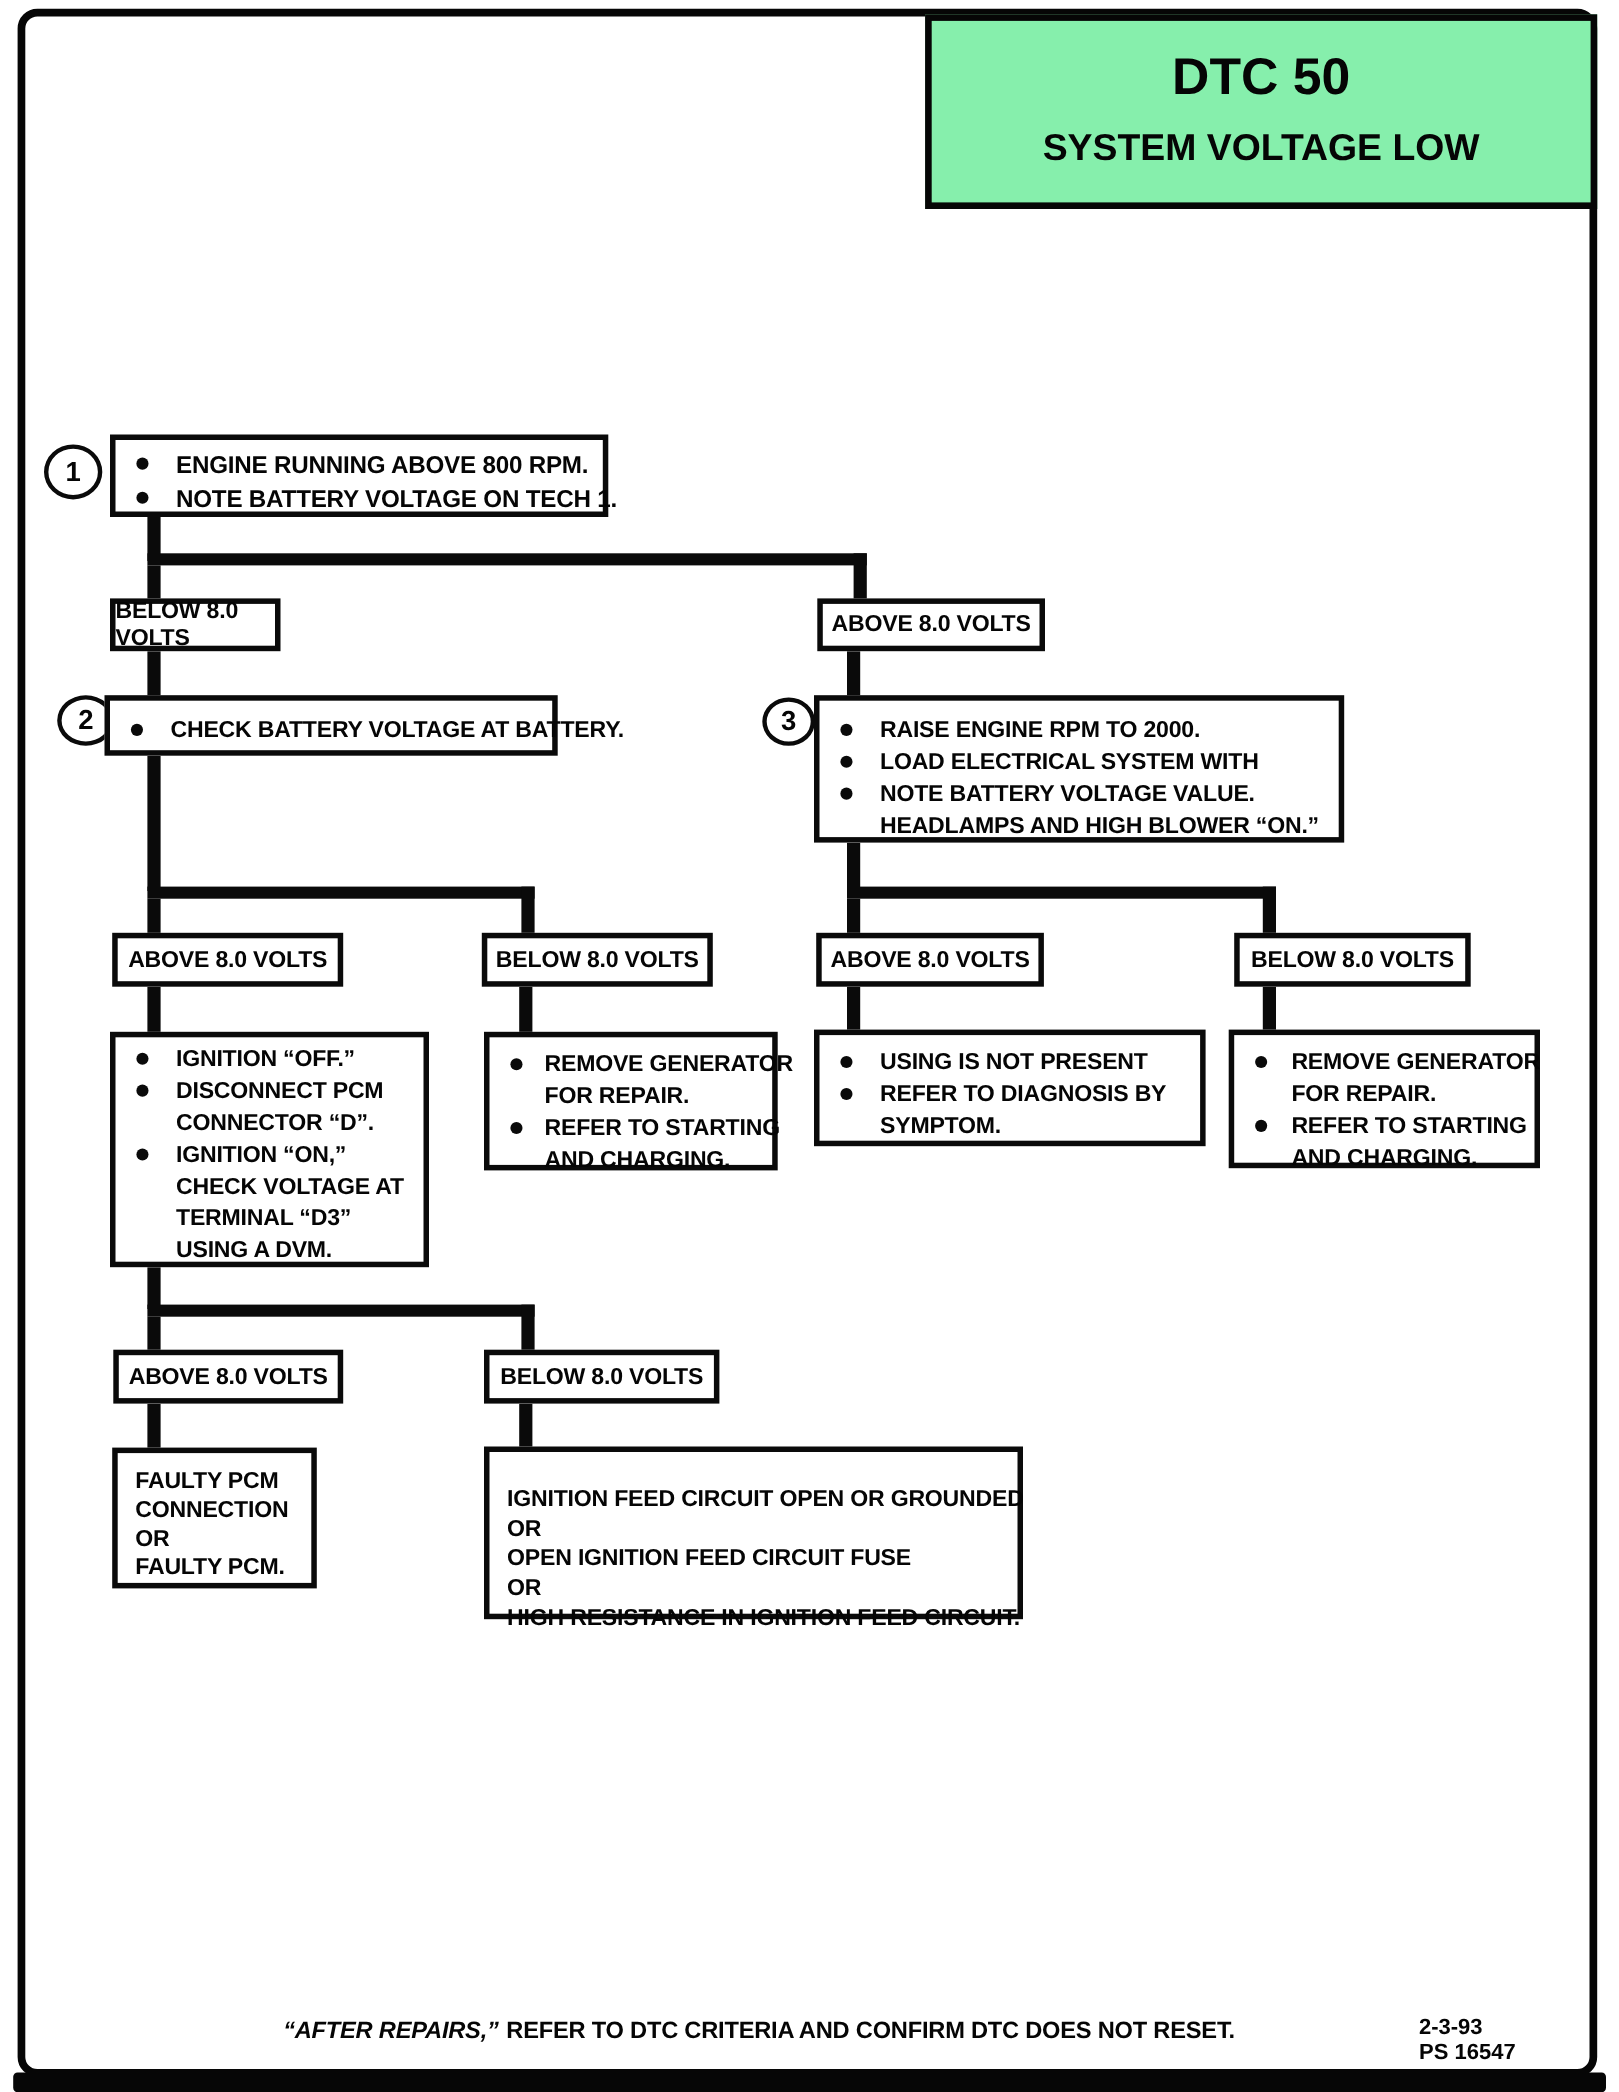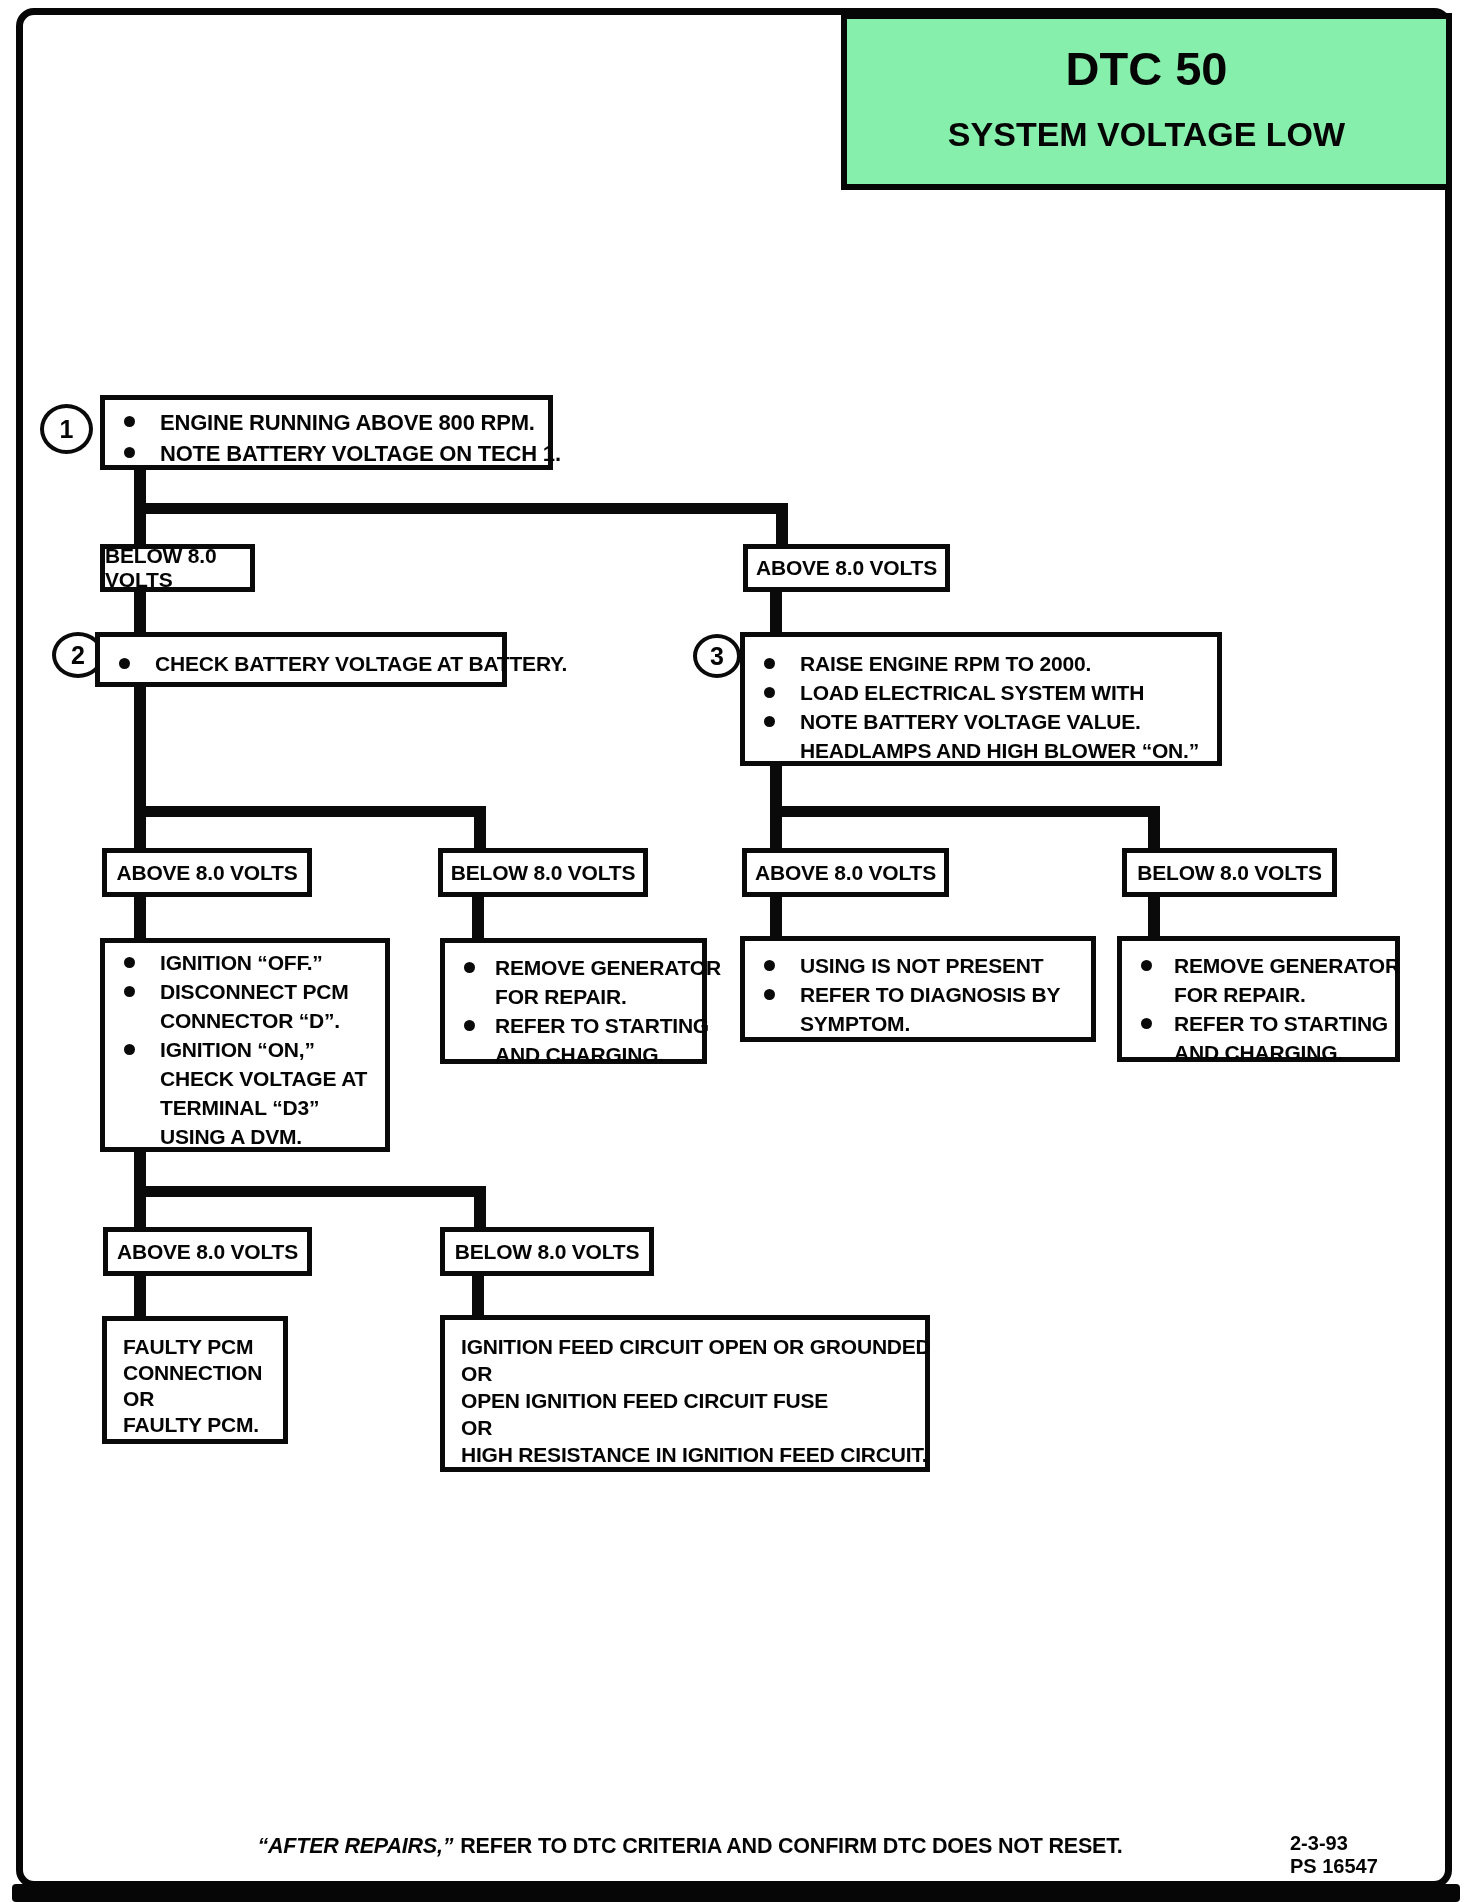--- a/index.html
+++ b/index.html
@@ -175,21 +175,21 @@
     <span>BELOW 8.0 VOLTS</span>
   </div>
 
   <div class="nbox" style="left:102px;top:1316px;width:186px;height:128px;padding-top:13px;">
     <div class="li plain" style="line-height:26px;"><span>FAULTY PCM</span></div>
     <div class="li plain" style="line-height:26px;"><span>CONNECTION</span></div>
     <div class="li plain" style="line-height:26px;"><span>OR</span></div>
     <div class="li plain" style="line-height:26px;"><span>FAULTY PCM.</span></div>
   </div>
 
-  <div class="nbox" style="left:440px;top:1315px;width:490px;height:157px;padding-top:13px;">
+  <div class="nbox" style="left:440px;top:1315px;width:490px;height:157px;padding-top:29px;">
     <div class="li plain" style="line-height:27px;"><span>IGNITION FEED CIRCUIT OPEN OR GROUNDED</span></div>
     <div class="li plain" style="line-height:27px;"><span>OR</span></div>
     <div class="li plain" style="line-height:27px;"><span>OPEN IGNITION FEED CIRCUIT FUSE</span></div>
     <div class="li plain" style="line-height:27px;"><span>OR</span></div>
     <div class="li plain" style="line-height:27px;"><span>HIGH RESISTANCE IN IGNITION FEED CIRCUIT.</span></div>
   </div>
 
   <div class="footer-note">
     <span class="quote">“AFTER REPAIRS,”</span><span class="rest">REFER TO DTC CRITERIA  AND CONFIRM DTC DOES NOT RESET.</span>
   </div>

